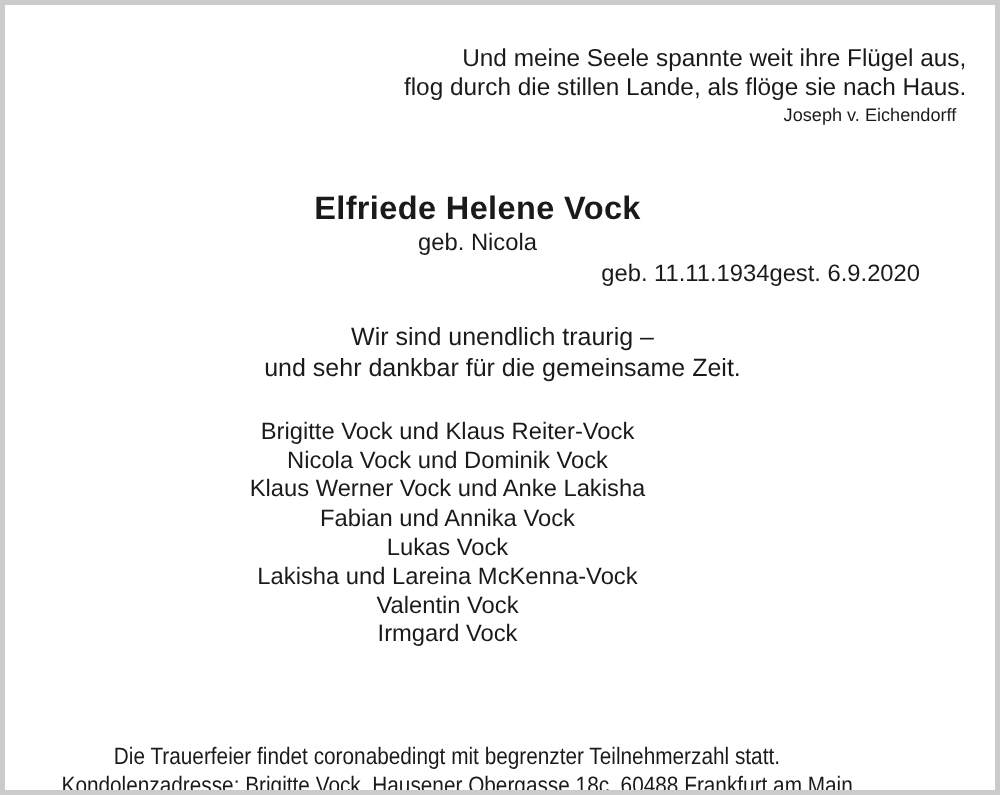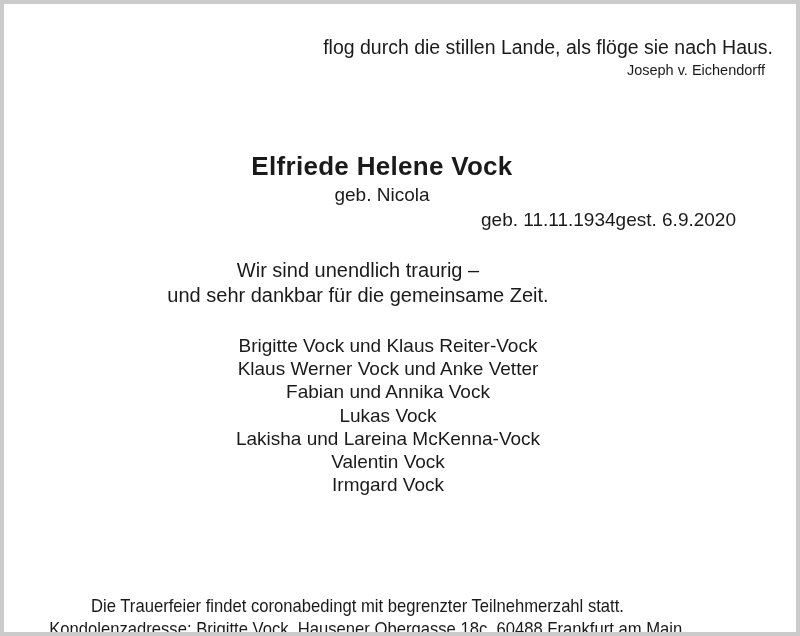--- a/index.html
+++ b/index.html
@@ -57,20 +57,21 @@
     display: flex;
     justify-content: flex-end;
     font-size: 19px;
     line-height: 23px;
     margin-top: 2px;
   }
   .condolence-block {
     top: 254px;
     font-size: 20px;
     line-height: 25px;
+    margin-left: 44px;
   }
   .names-block {
     top: 330px;
     font-size: 19px;
     line-height: 23.2px;
   }
   .footer-block {
     top: 590px;
     font-size: 19px;
     line-height: 23px;
@@ -81,41 +82,43 @@
     transform-origin: center;
     white-space: nowrap;
   }
 </style>
 </head>
 <body>
 
 <div class="page">
 
   <div class="quote">
+    <div>Und meine Seele spannte weit ihre Flügel aus,</div>
     <div>flog durch die stillen Lande, als flöge sie nach Haus.</div>
     <div class="attribution">Joseph v. Eichendorff</div>
   </div>
 
   <div class="col header-block" style="position:absolute;">
     <div class="deceased-name">Elfriede Helene Vock</div>
     <div class="maiden-name">geb. Nicola</div>
     <div class="dates-row">
       <span>geb. 11.11.1934</span>
       <span>gest. 6.9.2020</span>
     </div>
   </div>
 
   <div class="col condolence-block" style="position:absolute;">
     <div>Wir sind unendlich traurig –</div>
     <div>und sehr dankbar für die gemeinsame Zeit.</div>
   </div>
 
-  <div class="col names-block" style="position:absolute;margin-left:30px;">
+  <div class="col names-block" style="position:absolute;">
     <div>Brigitte Vock und Klaus Reiter-Vock</div>
-    <div>Klaus Werner Vock und Anke Vetter</div>
+    <div>Nicola Vock und Dominik Vock</div>
+    <div>Klaus Werner Vock und Anke Lakisha</div>
     <div>Fabian und Annika Vock</div>
     <div>Lukas Vock</div>
     <div>Lakisha und Lareina McKenna-Vock</div>
     <div>Valentin Vock</div>
     <div>Irmgard Vock</div>
   </div>
 
   <div class="col footer-block" style="position:absolute;">
     <div><span class="narrow">Die Trauerfeier findet coronabedingt mit begrenzter Teilnehmerzahl statt.</span></div>
     <div><span class="narrow">Kondolenzadresse: Brigitte Vock, Hausener Obergasse 18c, 60488 Frankfurt am Main</span></div>

